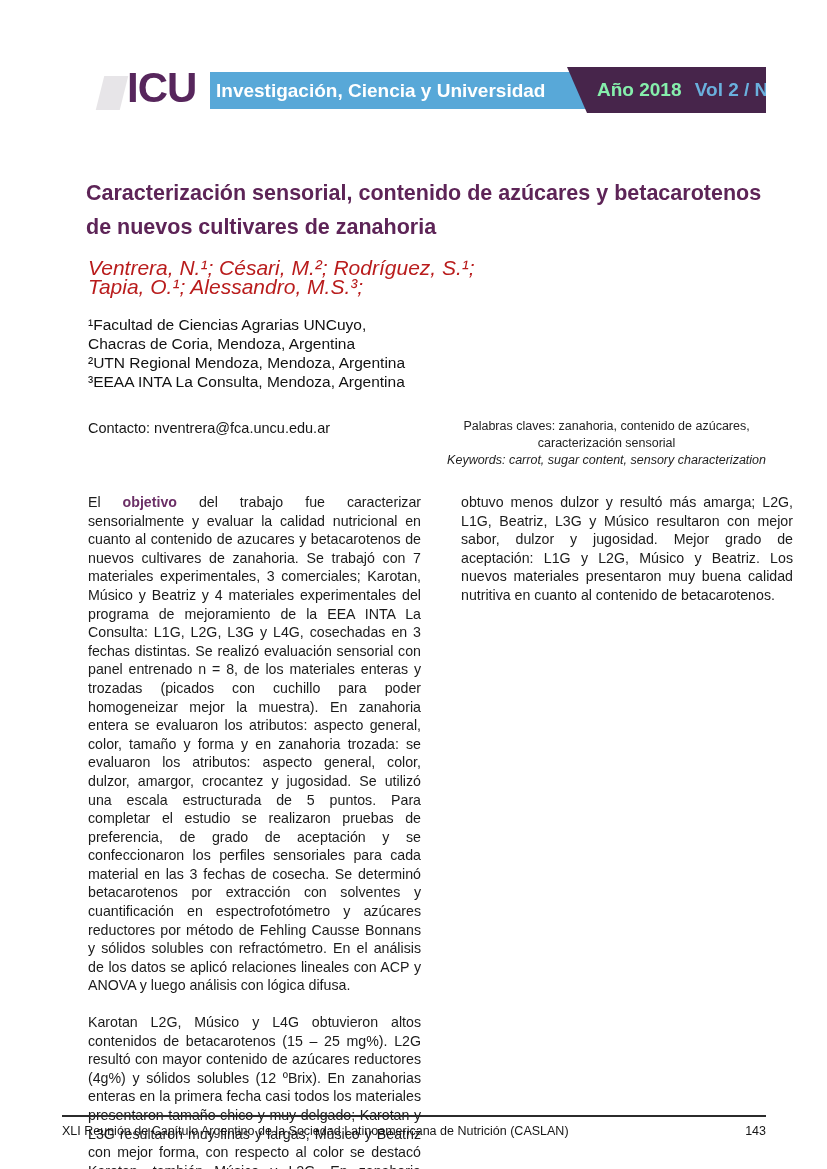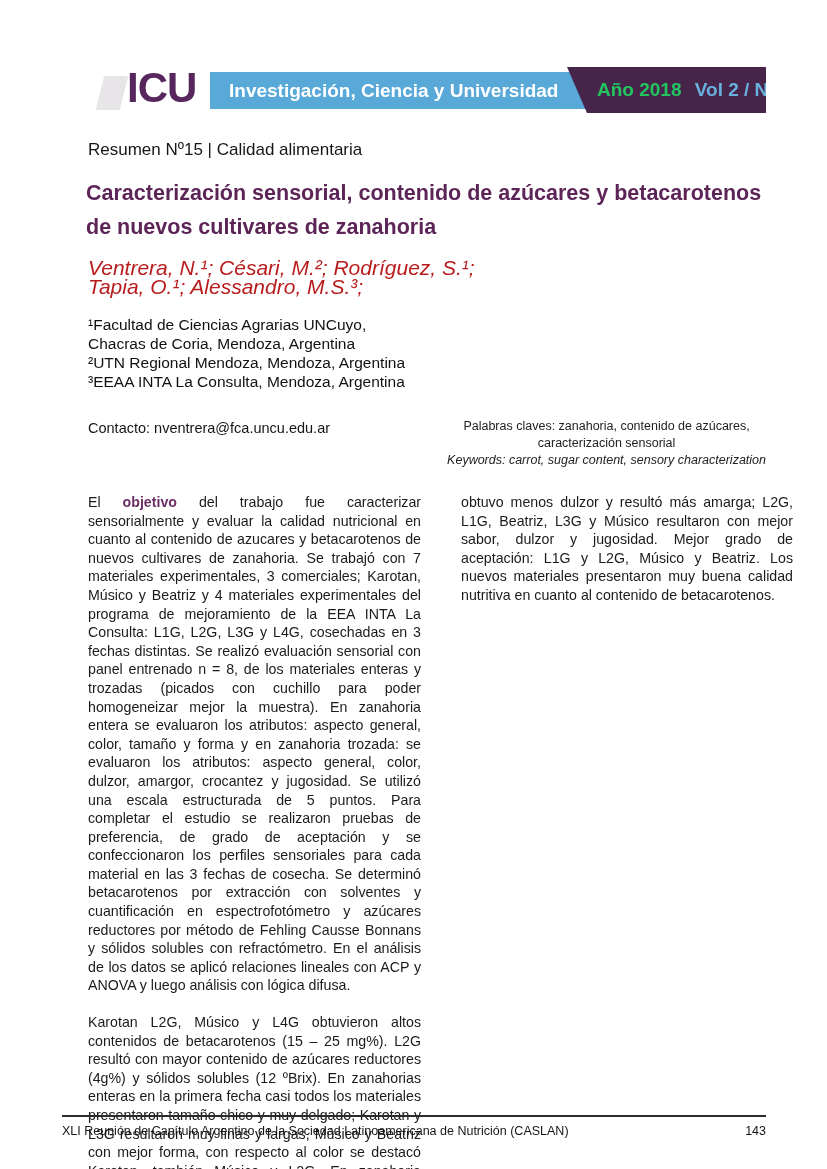--- a/index.html
+++ b/index.html
@@ -16,25 +16,25 @@
   body{font-family:"Liberation Sans","DejaVu Sans",sans-serif;color:var(--text);}
   .page{position:relative;width:827px;height:1169px;background:#ffffff;overflow:hidden;}
 
   
   .logo-ghost{position:absolute;left:100px;top:76px;width:24px;height:34px;
     background:#e7e5e8;transform:skewX(-14deg);}
   .logo{position:absolute;left:127px;top:64px;font-size:42px;font-weight:800;
     letter-spacing:-1px;color:var(--purple_logo);}
   .banner-blue{position:absolute;left:210px;top:72px;width:380px;height:37px;
     background:var(--blue_banner);color:#ffffff;font-size:19px;font-weight:700;
-    line-height:37px;padding-left:19px;white-space:nowrap;}
+    line-height:37px;padding-left:6px;white-space:nowrap;}
   .banner-purple{position:absolute;left:567px;top:67px;width:199px;height:46px;
     background:var(--purple_banner);clip-path:polygon(0 0,100% 0,100% 100%,20px 100%);
     line-height:46px;padding-left:30px;white-space:nowrap;font-size:19px;font-weight:700;}
-  .banner-purple .year{color:#22c55e;text-align:center;}
+  .banner-purple .year{color:#86efac;text-align:center;}
   .banner-purple .vol{color:var(--blue_text);margin-left:8px;}
 
   
   .kicker{position:absolute;left:88px;top:140px;font-size:17px;color:#161616;}
   .title{position:absolute;left:86px;top:176px;font-size:21.5px;font-weight:700;
     color:var(--purple_title);line-height:34px;width:680px;}
 
   
   .authors{position:absolute;left:88px;top:258px;font-size:21px;line-height:19px;
     font-style:italic;color:#b91c1c;}
@@ -65,21 +65,20 @@
 <div class="page">
 
   <div class="logo-ghost"></div>
   <div class="logo">ICU</div>
   <div class="banner-blue">Investigación, Ciencia y Universidad</div>
   <div class="banner-purple">
     <span class="year">Año 2018</span>
     <span class="vol">Vol 2 / Nº 3</span>
   </div>
 
-  <div class="kicker">Resumen Nº15 | Calidad alimentaria</div>
   <div class="title">
     <div>Caracterización sensorial, contenido de azúcares y betacarotenos</div>
     <div>de nuevos cultivares de zanahoria</div>
   </div>
 
   <div class="authors">
     <div>Ventrera, N.¹; Césari, M.²; Rodríguez, S.¹;</div>
     <div>Tapia, O.¹; Alessandro, M.S.³;</div>
   </div>
 

